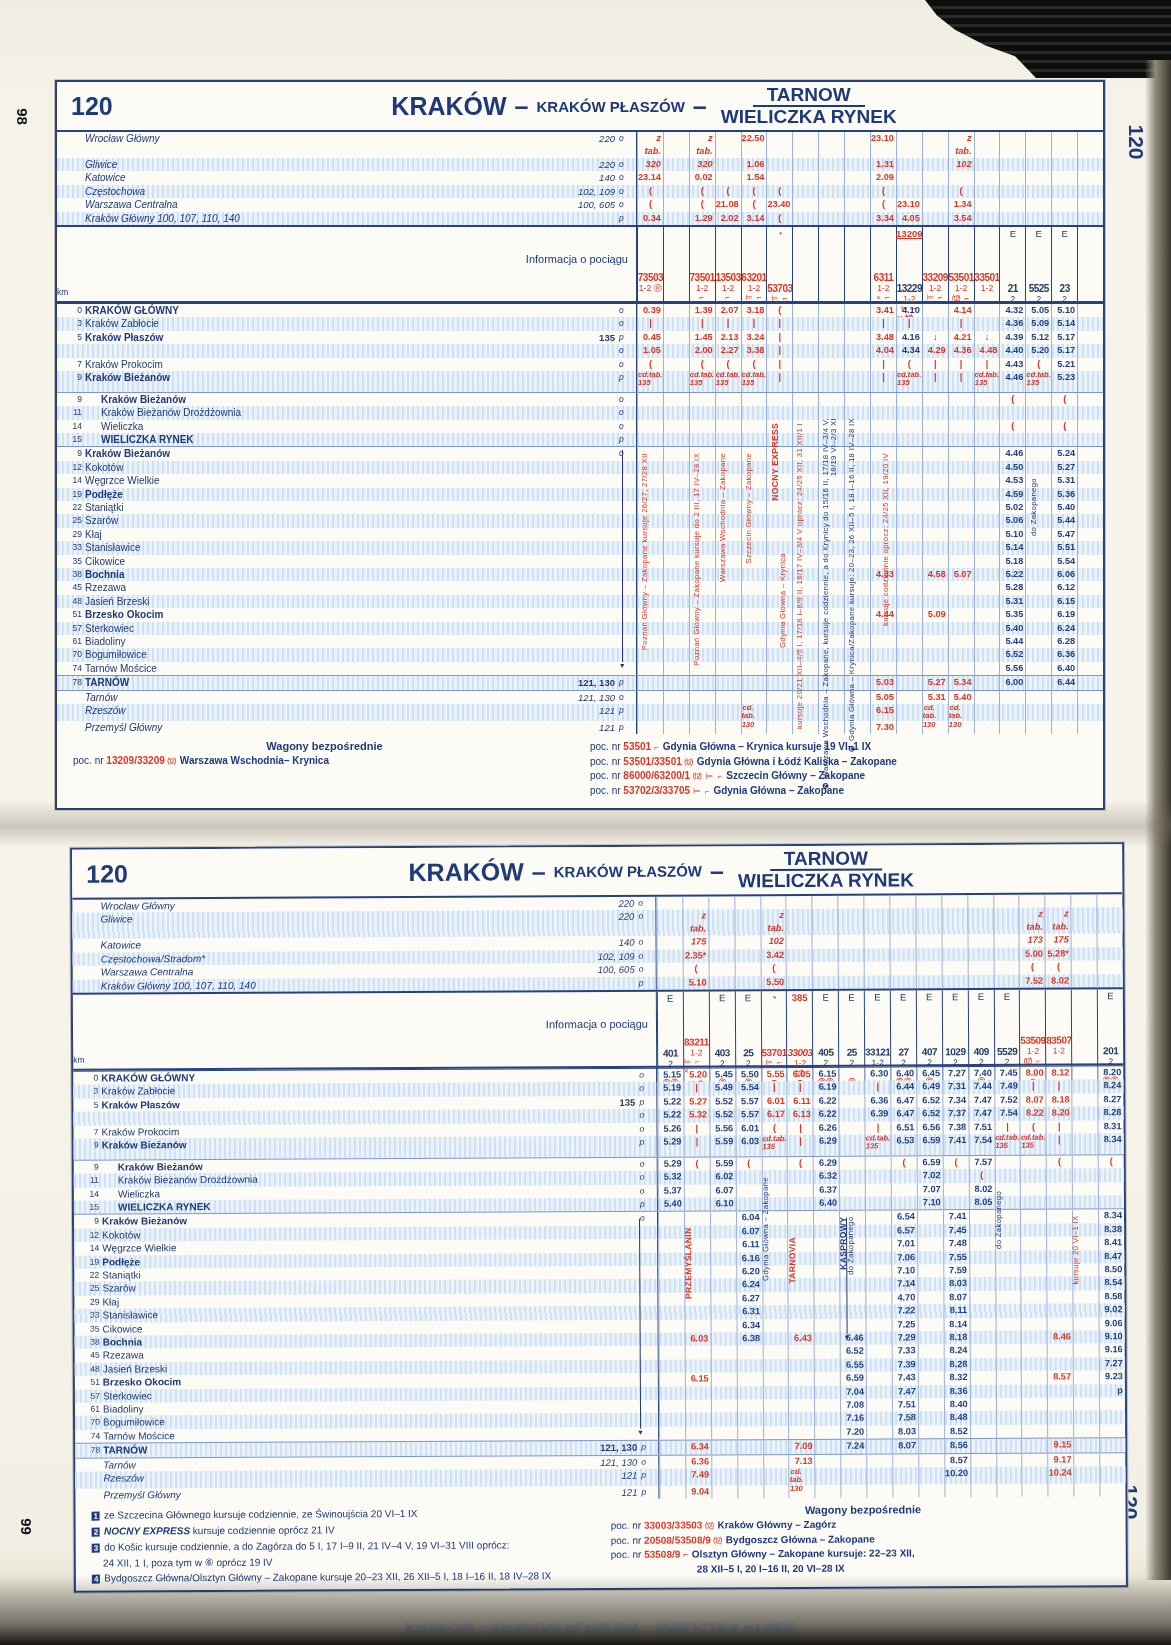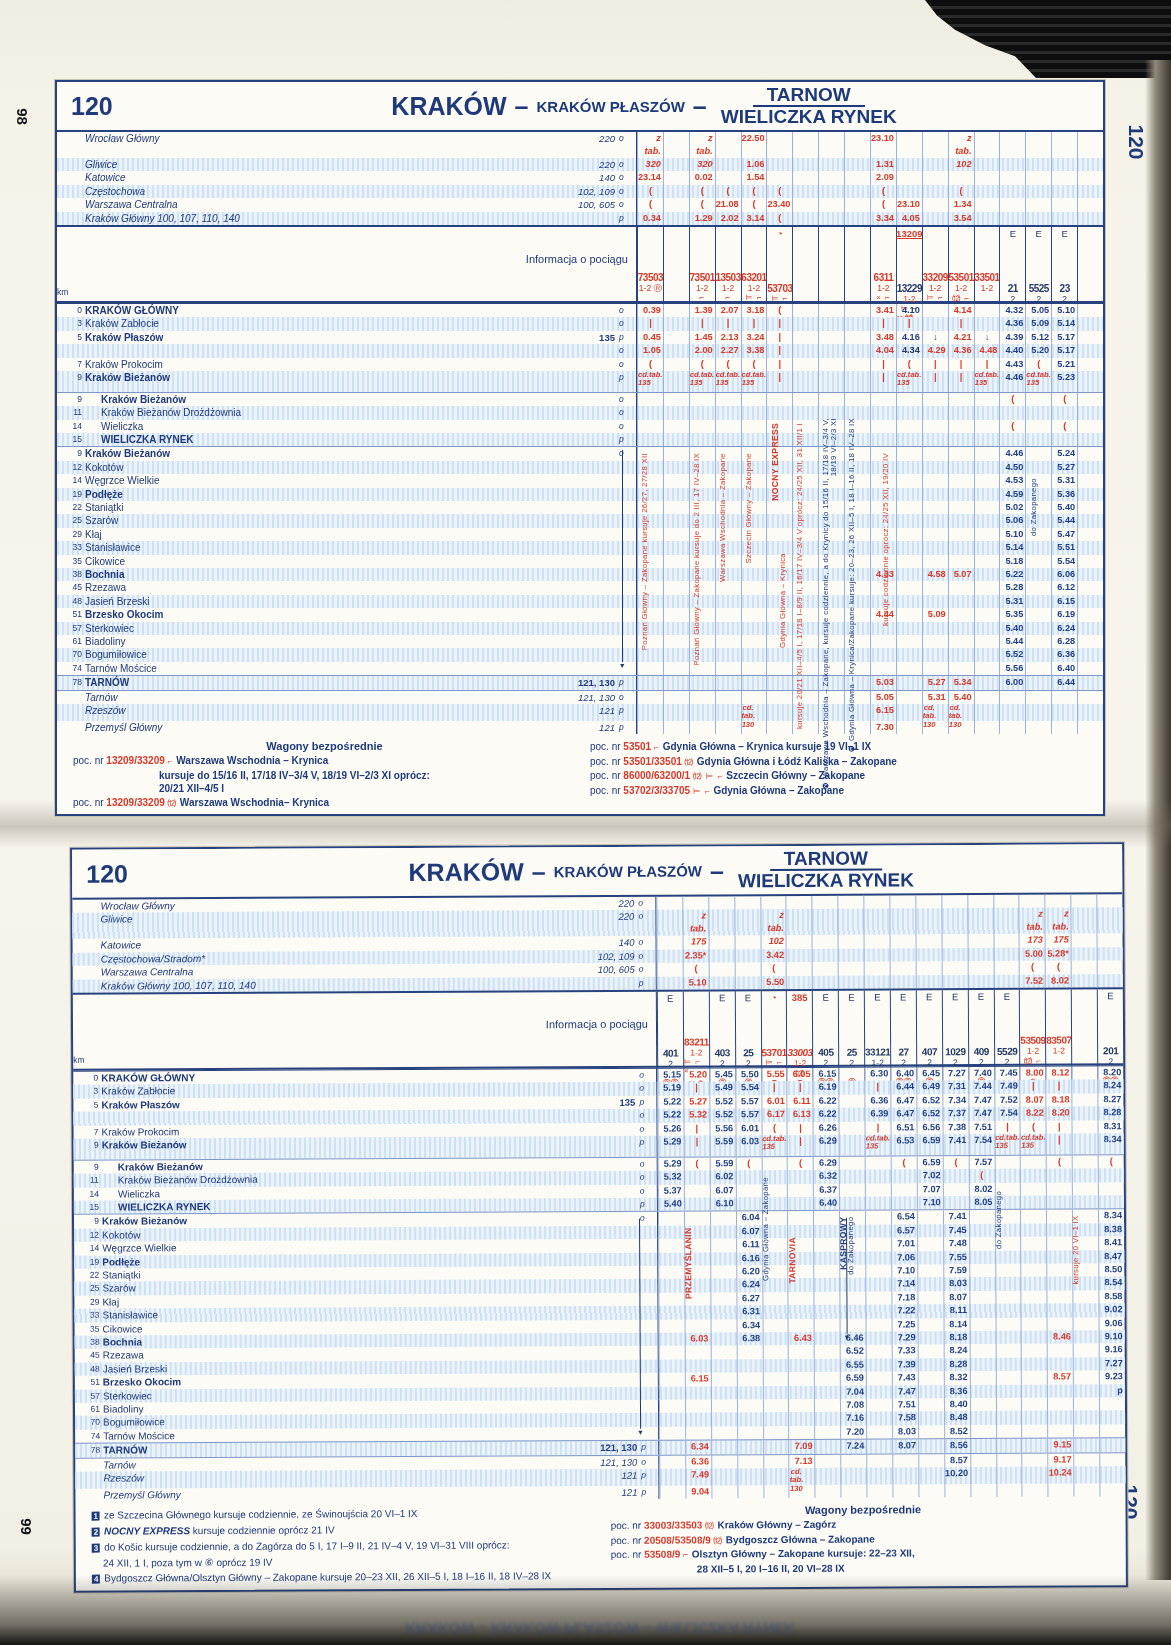--- a/index.html
+++ b/index.html
@@ -1097,21 +1097,20 @@
           <div class="vnote" style="left: 764.3px; top: 115px; max-height: 430px;">❷ Warszawa Wschodnia – Zakopane, kursuje codziennie, a do Krynicy do 15/16 II, 17/18 IV–3/4 V,</div>
           <div class="vnote" style="left: 772.3px; top: 115px; max-height: 430px;">18/19 VI–2/3 XI</div>
           <div class="vnote" style="left: 790.2px; top: 115px; max-height: 430px;">❸ Gdynia Główna – Krynica/Zakopane kursuje: 20–23, 26 XII–5 I, 18 I–16 II, 18 IV–28 IX</div>
           <div class="vnote red" style="left: 824.1px; top: 150px; max-height: 430px;">kursuje codziennie oprócz: 24/25 XII, 19/20 IV</div>
           <div class="vnote" style="left: 971.5px; top: 175px; max-height: 430px;">do Zakopanego</div>
           <div class="varrow" style="left: 565px; top: 147px; height: 212px;"></div>
         </div>
         <div class="notes">
           <div class="ncol">
             <div class="ntitle">Wagony bezpośrednie</div>
-            <div class="nline"><span class="pn">poc. nr </span><span class="nn">13209/33209</span> <span class="ni">⌐</span> <span class="rt">Warszawa Wschodnia – Krynica</span><span class="cont">kursuje do 15/16 II, 17/18 IV–3/4 V, 18/19 VI–2/3 XI oprócz:</span><span class="cont">20/21 XII–4/5 I</span></div>
             <div class="nline"><span class="pn">poc. nr </span><span class="nn">13209/33209</span> <span class="ni">⑿</span> <span class="rt">Warszawa Wschodnia– Krynica</span></div>
           </div>
           <div class="ncol">
             <div class="nline"><span class="pn">poc. nr </span><span class="nn">53501</span> <span class="ni">⌐</span> <span class="rt">Gdynia Główna – Krynica kursuje 19 VI–1 IX</span></div>
             <div class="nline"><span class="pn">poc. nr </span><span class="nn">53501/33501</span> <span class="ni">⑿</span> <span class="rt">Gdynia Główna i Łódź Kaliska – Zakopane</span></div>
             <div class="nline"><span class="pn">poc. nr </span><span class="nn">86000/63200/1</span> <span class="ni">⑿ ⊨ ⌐</span> <span class="rt">Szczecin Główny – Zakopane</span></div>
             <div class="nline"><span class="pn">poc. nr </span><span class="nn">53702/3/33705</span> <span class="ni">⊨ ⌐</span> <span class="rt">Gdynia Główna – Zakopane</span></div>
           </div>
         </div>
       </div>
@@ -1774,21 +1773,21 @@
             <span class="sop"></span>
             <span class="cell">&nbsp;</span>
             <span class="cell">&nbsp;</span>
             <span class="cell">&nbsp;</span>
             <span class="cell">6.27</span>
             <span class="cell">&nbsp;</span>
             <span class="cell">&nbsp;</span>
             <span class="cell">&nbsp;</span>
             <span class="cell">&nbsp;</span>
             <span class="cell">&nbsp;</span>
-            <span class="cell">7.18</span>
+            <span class="cell">4.70</span>
             <span class="cell">&nbsp;</span>
             <span class="cell">8.07</span>
             <span class="cell">&nbsp;</span>
             <span class="cell">&nbsp;</span>
             <span class="cell">&nbsp;</span>
             <span class="cell">&nbsp;</span>
             <span class="cell">&nbsp;</span>
             <span class="cell">8.58</span>
           </div>
           <div class="trow hat">

